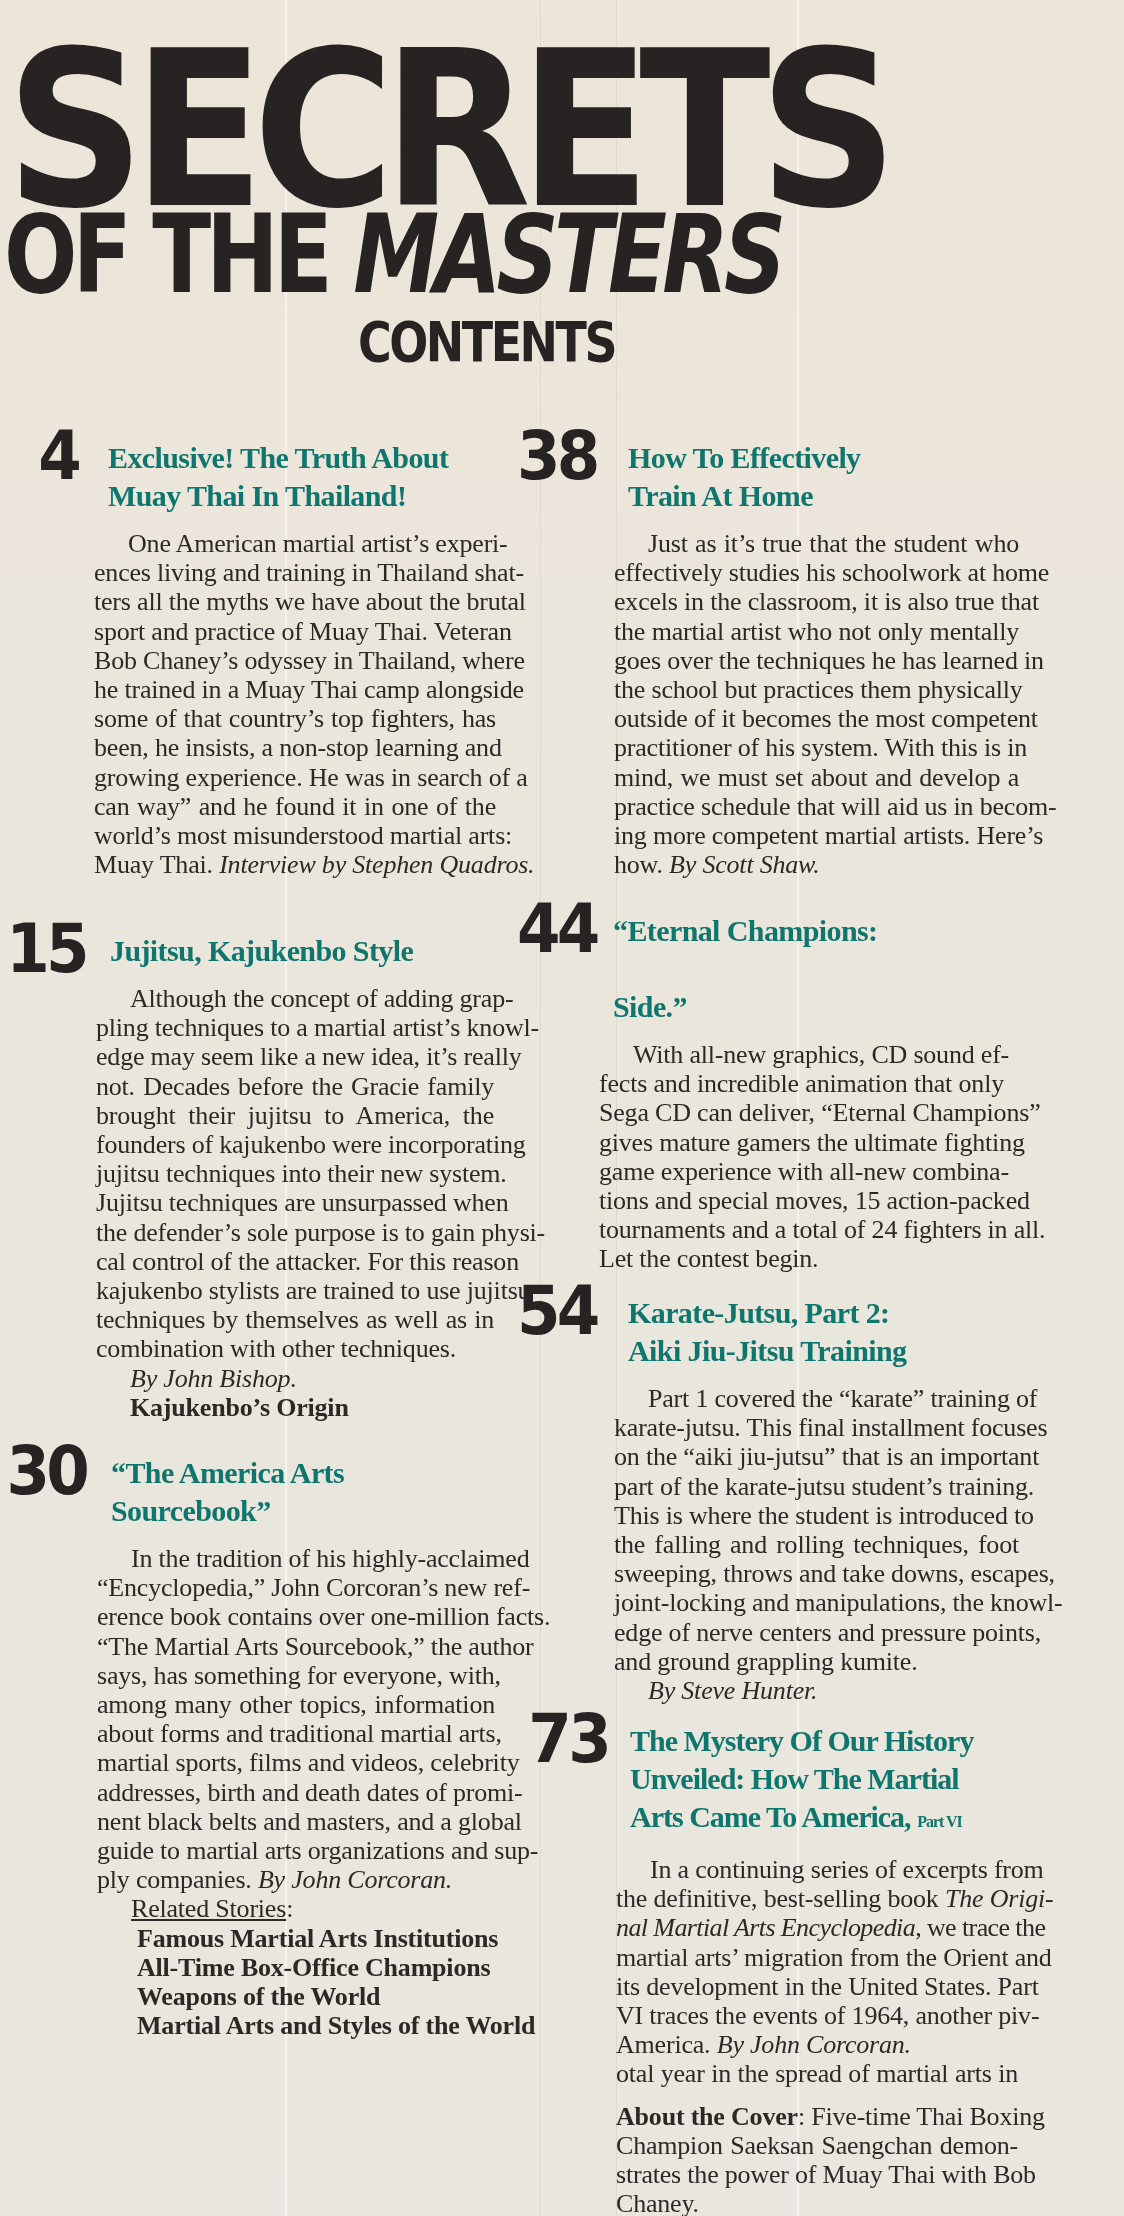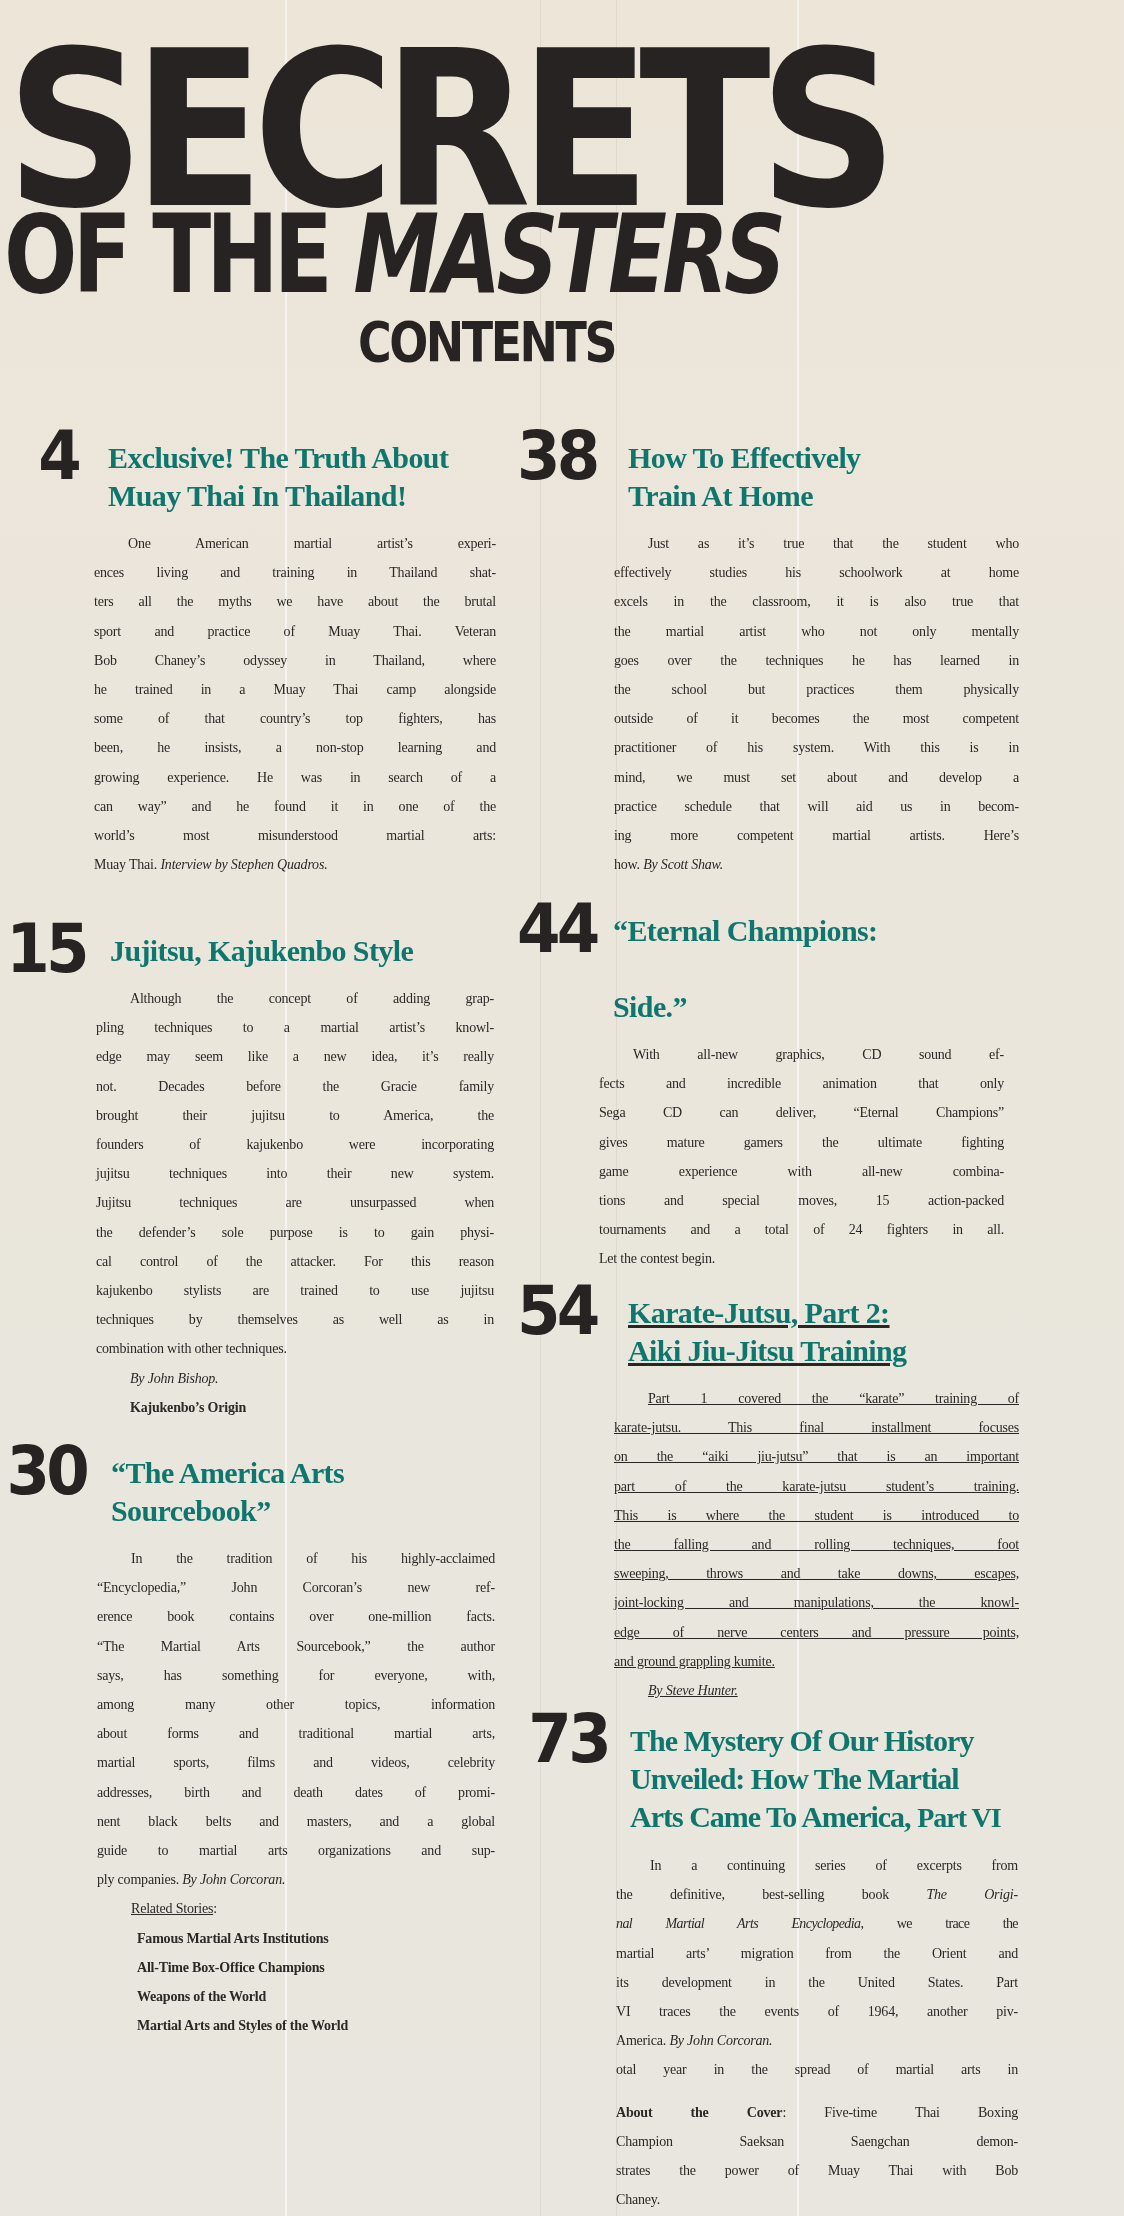--- a/index.html
+++ b/index.html
@@ -41,23 +41,23 @@
     letter-spacing: -4px; color: #272322;
     transform: scaleX(0.92); transform-origin: right top;
     text-align: right;
   }
   .etext { position: absolute; top: 0; }
   .headline {
     font-family: "Liberation Serif", "DejaVu Serif", serif;
     font-weight: bold; font-size: 30px; line-height: 38px;
     letter-spacing: -0.6px; color: #0f766e; margin: 14px;
   }
-  .headline .small { font-size: 28px; text-align: right; }
+  .headline .small { font-size: 16px; text-align: right; }
   .body {
-    font-size: 14px; line-height: 29.2px; margin: 0;
+    font-size: 26px; line-height: 29.2px; margin: 0;
     text-align: justify; letter-spacing: -0.2px; color: #2c2826;
   }
   .body .ln { display: block; text-align: justify; text-align-last: justify; white-space: nowrap; }
   .body .ln.last { text-align-last: left; }
   .body .ln.ind { padding-left: 34px; }
   .it { font-style: italic; }
   .bd { font-weight: bold; }
   .ul { text-decoration: underline; }
   .sub { display: block; padding-left: 34px; white-space: nowrap; }
   .related { display: block; padding-left: 40px; font-weight: bold; white-space: nowrap; }
@@ -197,21 +197,21 @@
       <span class="ln">game experience with all-new combina-</span>
       <span class="ln">tions and special moves, 15 action-packed</span>
       <span class="ln">tournaments and a total of 24 fighters in all.</span>
       <span class="ln last">Let the contest begin.</span>
     </p>
   </div>
 </section>
 
 <section class="entry" style="left:510px; top:1280px; width:520px;">
   <div class="pnum" style="left:0; width:86px;">54</div>
-  <div class="etext" style="left:104px; width:405px;text-decoration:underline;">
+  <div class="etext" style="left:104px; width:405px;">
     <h2 class="headline">
       <span>Karate-Jutsu, Part 2:</span><br>
       <span>Aiki Jiu-Jitsu Training</span>
     </h2>
     <p class="body">
       <span class="ln ind">Part 1 covered the “karate” training of</span>
       <span class="ln">karate-jutsu. This final installment focuses</span>
       <span class="ln">on the “aiki jiu-jutsu” that is an important</span>
       <span class="ln">part of the karate-jutsu student’s training.</span>
       <span class="ln">This is where the student is introduced to</span>

